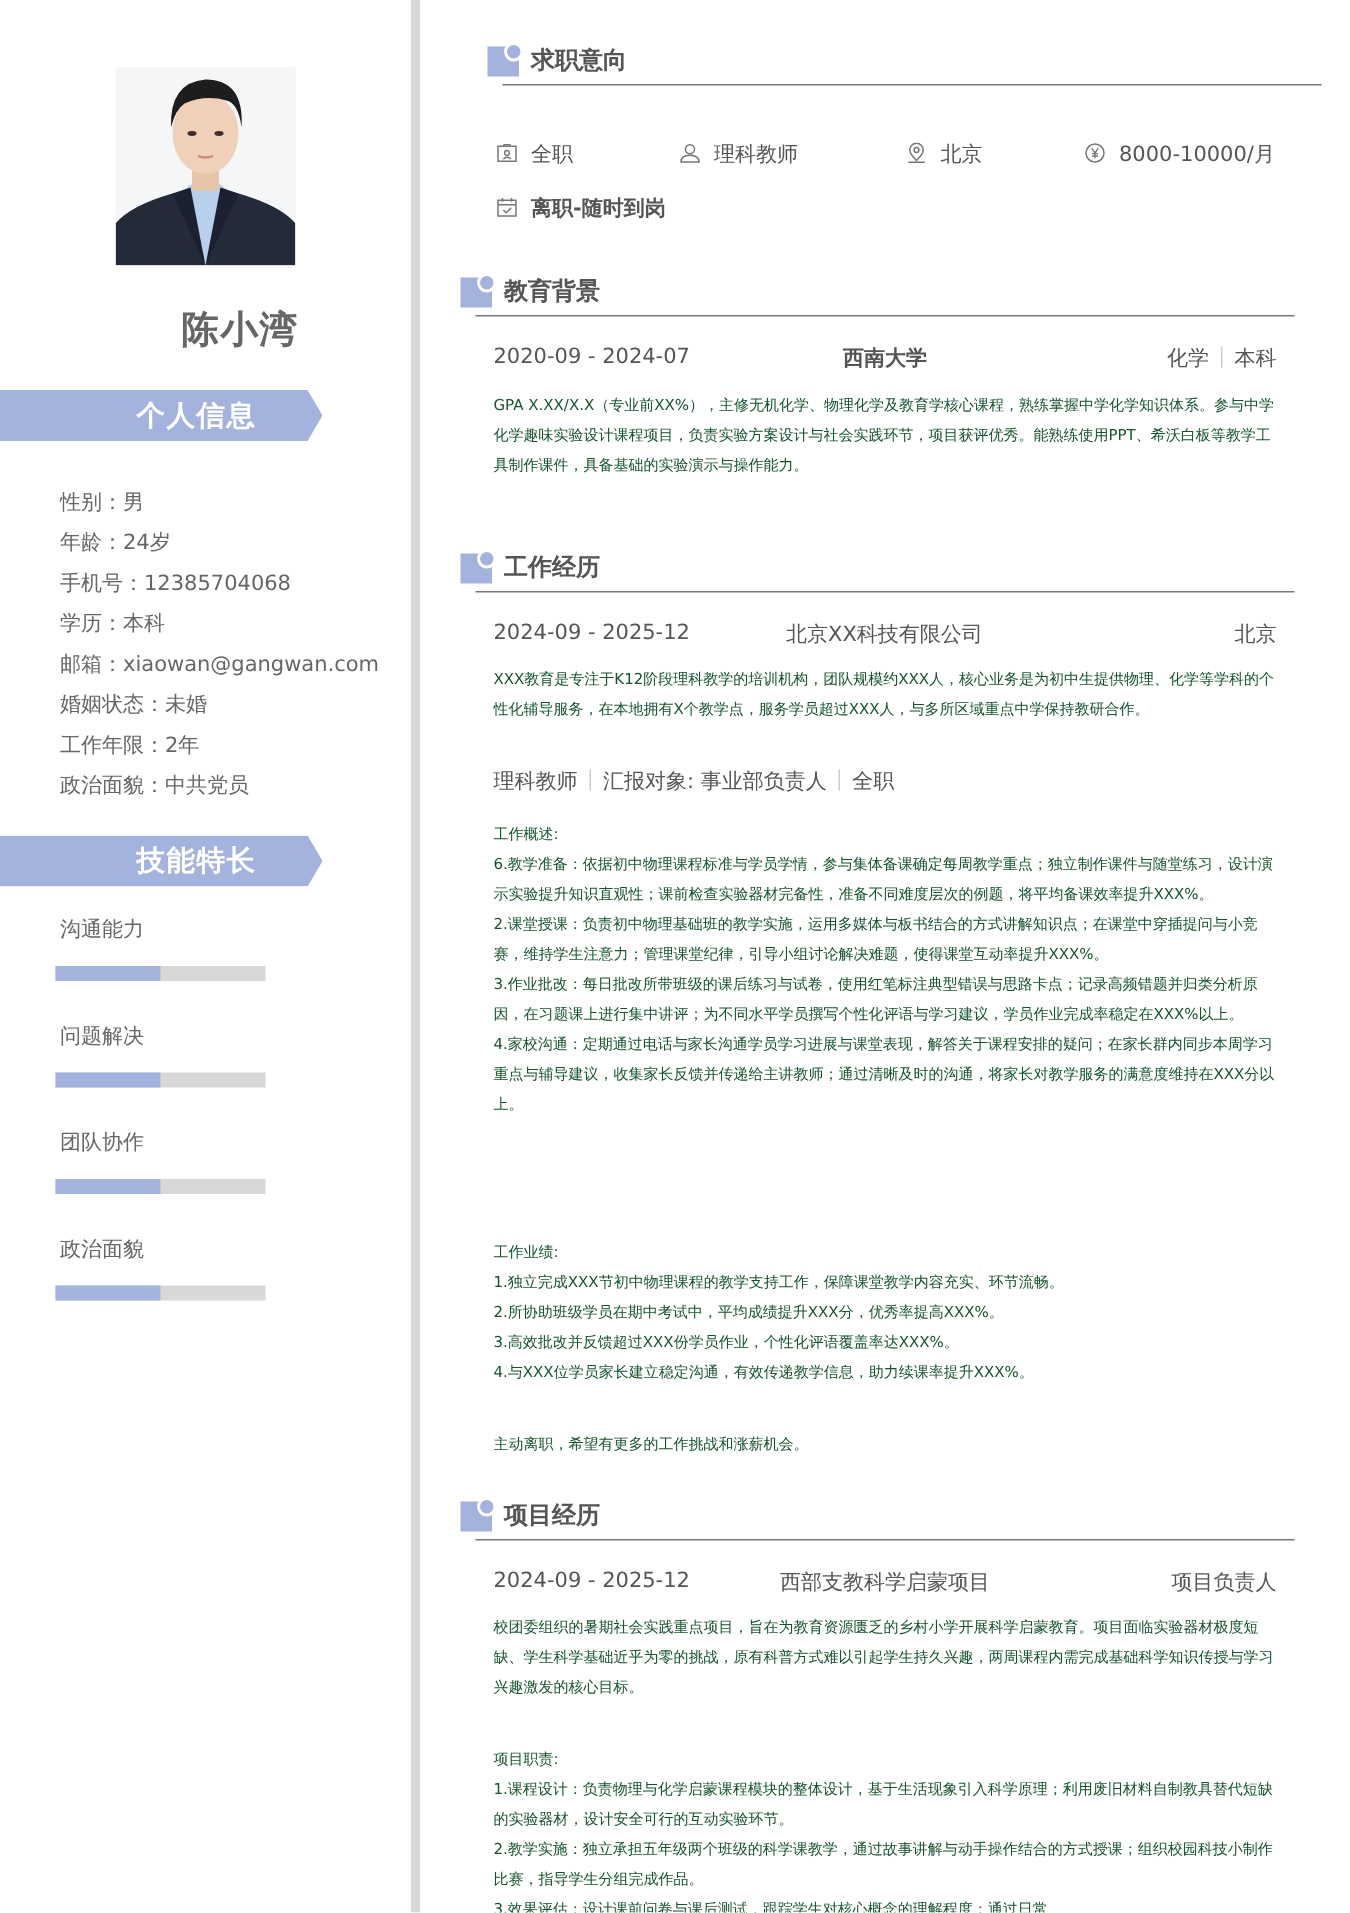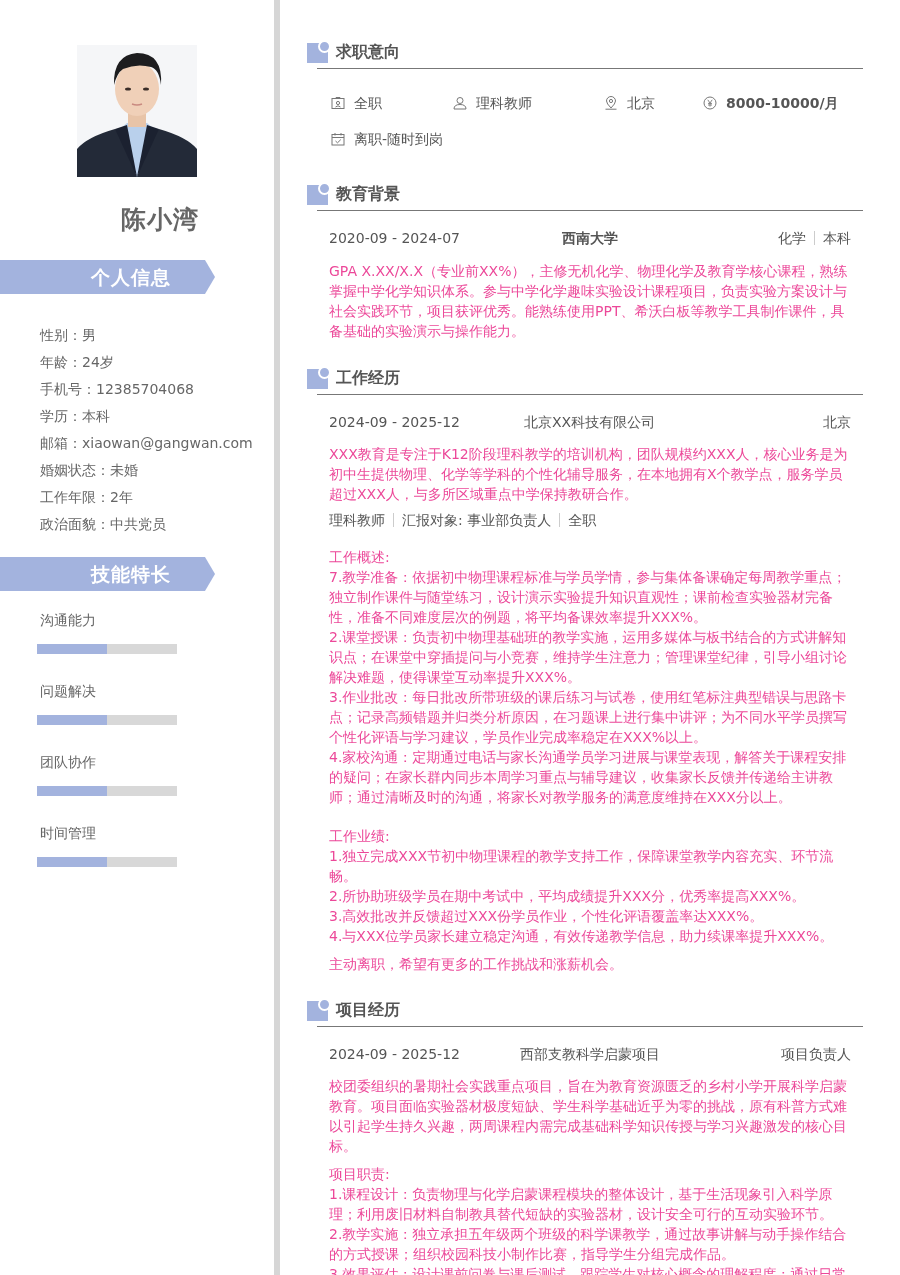--- a/index.html
+++ b/index.html
@@ -35,21 +35,21 @@
   .sec-icon::after { content: ""; position: absolute; right: -3px; top: -3px; width: 9px; height: 9px; border-radius: 50%; background: #a3b3de; border: 2px solid #fff; }
   .sec-title { position: absolute; left: 29px; top: 6px; font-size: 16px; font-weight: bold; color: #555; }
   .sec-line { position: absolute; left: 10px; right: 0; top: 32px; height: 1px; background: #777; }
 
   .row { position: absolute; left: 22px; width: 522px; height: 20px; font-size: 14px; color: #555; }
   .row .c-left { position: absolute; left: 0; top: 0; }
   .row .c-mid { position: absolute; top: 0; }
   .row .c-right { position: absolute; right: 0; top: 0; }
   .sep { display: inline-block; width: 1px; height: 14px; background: #ccc; margin: 0 8px; vertical-align: -2px; }
 
-  .para { position: absolute; left: 22px; width: 524px; font-size: 14px; line-height: 20px; color: #ec4899; }
+  .para { position: absolute; left: 22px; width: 524px; font-size: 10px; line-height: 20px; color: #14532d; }
   .para p { margin: 0; }
 
   .intent-item { position: absolute; font-size: 14px; color: #555; height: 20px; line-height: 20px; white-space: nowrap; }
   .intent-item svg { width: 14px; height: 14px; vertical-align: -2px; margin-right: 9px; }
 </style>
 </head>
 <body>
 
 <div class="sidebar">
   <div class="photo">
@@ -108,32 +108,32 @@
         <div class="skill-fill" style="width:50%;"></div>
       </div>
   </div>
   <div class="skill" style="top:752px;">
     <div class="skill-label">团队协作</div>
     <div class="skill-bar">
         <div class="skill-fill" style="width:50%;"></div>
       </div>
   </div>
   <div class="skill" style="top:823px;">
-    <div class="skill-label">时间管理</div>
+    <div class="skill-label">政治面貌</div>
     <div class="skill-bar">
         <div class="skill-fill" style="width:50%;"></div>
       </div>
   </div>
 </div>
 
 <div class="divider-bar"></div>
 
 <div class="main">
 
-  <div class="section-head" style="top:36px;">
+  <div class="section-head" style="top:24px;margin-left:18px;">
     <div class="sec-icon"></div>
     <div class="sec-title">求职意向</div>
     <div class="sec-line"></div>
   </div>
 
   <div class="intent-item" style="left:24px; top:93px;">
     <svg viewBox="0 0 14 14">
         <rect x="1" y="2.5" width="12" height="10" fill="none" stroke="#777" stroke-width="1"></rect>
         <path d="M5 2.5 V1.5 H9 V2.5" fill="none" stroke="#777"></path>
         <circle cx="7" cy="7" r="1.6" fill="none" stroke="#777"></circle>
@@ -146,27 +146,27 @@
         <path d="M1 13 Q1 8.5 7 8.5 Q13 8.5 13 13 Z" fill="none" stroke="#777"></path>
       </svg><span>理科教师</span>
   </div>
   <div class="intent-item" style="left:297px; top:93px;">
     <svg viewBox="0 0 14 14">
         <path d="M7 12 Q2.5 7.5 2.5 5 A4.5 4.5 0 0 1 11.5 5 Q11.5 7.5 7 12 Z" fill="none" stroke="#777"></path>
         <circle cx="7" cy="5" r="1.6" fill="none" stroke="#777"></circle>
         <path d="M1.5 13.2 H12.5" stroke="#777"></path>
       </svg><span>北京</span>
   </div>
-  <div class="intent-item" style="left:396px; top:93px;font-weight:bold;">
+  <div class="intent-item" style="left:416px; top:93px;">
     <svg viewBox="0 0 14 14">
         <circle cx="7" cy="7" r="6" fill="none" stroke="#777"></circle>
         <path d="M4.8 3.8 L7 7 L9.2 3.8 M7 7 V10.6 M5 7.4 H9 M5 9 H9" fill="none" stroke="#777" stroke-width="0.9"></path>
       </svg><span>8000-10000/月</span>
   </div>
-  <div class="intent-item" style="left:24px; top:129px;">
+  <div class="intent-item" style="left:24px; top:129px;font-weight:bold;">
     <svg viewBox="0 0 14 14">
         <rect x="1" y="2.5" width="12" height="10.5" fill="none" stroke="#777"></rect>
         <path d="M1 5.5 H13 M4 1 V3.5 M10 1 V3.5" stroke="#777"></path>
         <path d="M4.5 9 L6.5 10.8 L9.8 7.6" fill="none" stroke="#777"></path>
       </svg><span>离职-随时到岗</span>
   </div>
 
   <div class="section-head" style="top:178px;">
     <div class="sec-icon"></div>
     <div class="sec-title">教育背景</div>
@@ -189,21 +189,21 @@
     <span class="c-mid" style="left:195px;">北京XX科技有限公司</span>
     <span class="c-right">北京</span>
   </div>
   <div class="para" style="top:444px;">XXX教育是专注于K12阶段理科教学的培训机构，团队规模约XXX人，核心业务是为初中生提供物理、化学等学科的个性化辅导服务，在本地拥有X个教学点，服务学员超过XXX人，与多所区域重点中学保持教研合作。</div>
   <div class="row" style="top:512px;">
     <span class="c-left"><span>理科教师</span><span class="sep"></span><span>汇报对象: 事业部负责人</span><span class="sep"></span><span>全职</span></span>
   </div>
 
   <div class="para" style="top:547px;">
     <p>工作概述:</p>
-    <p>7.教学准备：依据初中物理课程标准与学员学情，参与集体备课确定每周教学重点；独立制作课件与随堂练习，设计演示实验提升知识直观性；课前检查实验器材完备性，准备不同难度层次的例题，将平均备课效率提升XXX%。</p>
+    <p>6.教学准备：依据初中物理课程标准与学员学情，参与集体备课确定每周教学重点；独立制作课件与随堂练习，设计演示实验提升知识直观性；课前检查实验器材完备性，准备不同难度层次的例题，将平均备课效率提升XXX%。</p>
     <p>2.课堂授课：负责初中物理基础班的教学实施，运用多媒体与板书结合的方式讲解知识点；在课堂中穿插提问与小竞赛，维持学生注意力；管理课堂纪律，引导小组讨论解决难题，使得课堂互动率提升XXX%。</p>
     <p>3.作业批改：每日批改所带班级的课后练习与试卷，使用红笔标注典型错误与思路卡点；记录高频错题并归类分析原因，在习题课上进行集中讲评；为不同水平学员撰写个性化评语与学习建议，学员作业完成率稳定在XXX%以上。</p>
     <p>4.家校沟通：定期通过电话与家长沟通学员学习进展与课堂表现，解答关于课程安排的疑问；在家长群内同步本周学习重点与辅导建议，收集家长反馈并传递给主讲教师；通过清晰及时的沟通，将家长对教学服务的满意度维持在XXX分以上。</p>
   </div>
 
   <div class="para" style="top:826px;">
     <p>工作业绩:</p>
     <p>1.独立完成XXX节初中物理课程的教学支持工作，保障课堂教学内容充实、环节流畅。</p>
     <p>2.所协助班级学员在期中考试中，平均成绩提升XXX分，优秀率提高XXX%。</p>
     <p>3.高效批改并反馈超过XXX份学员作业，个性化评语覆盖率达XXX%。</p>

